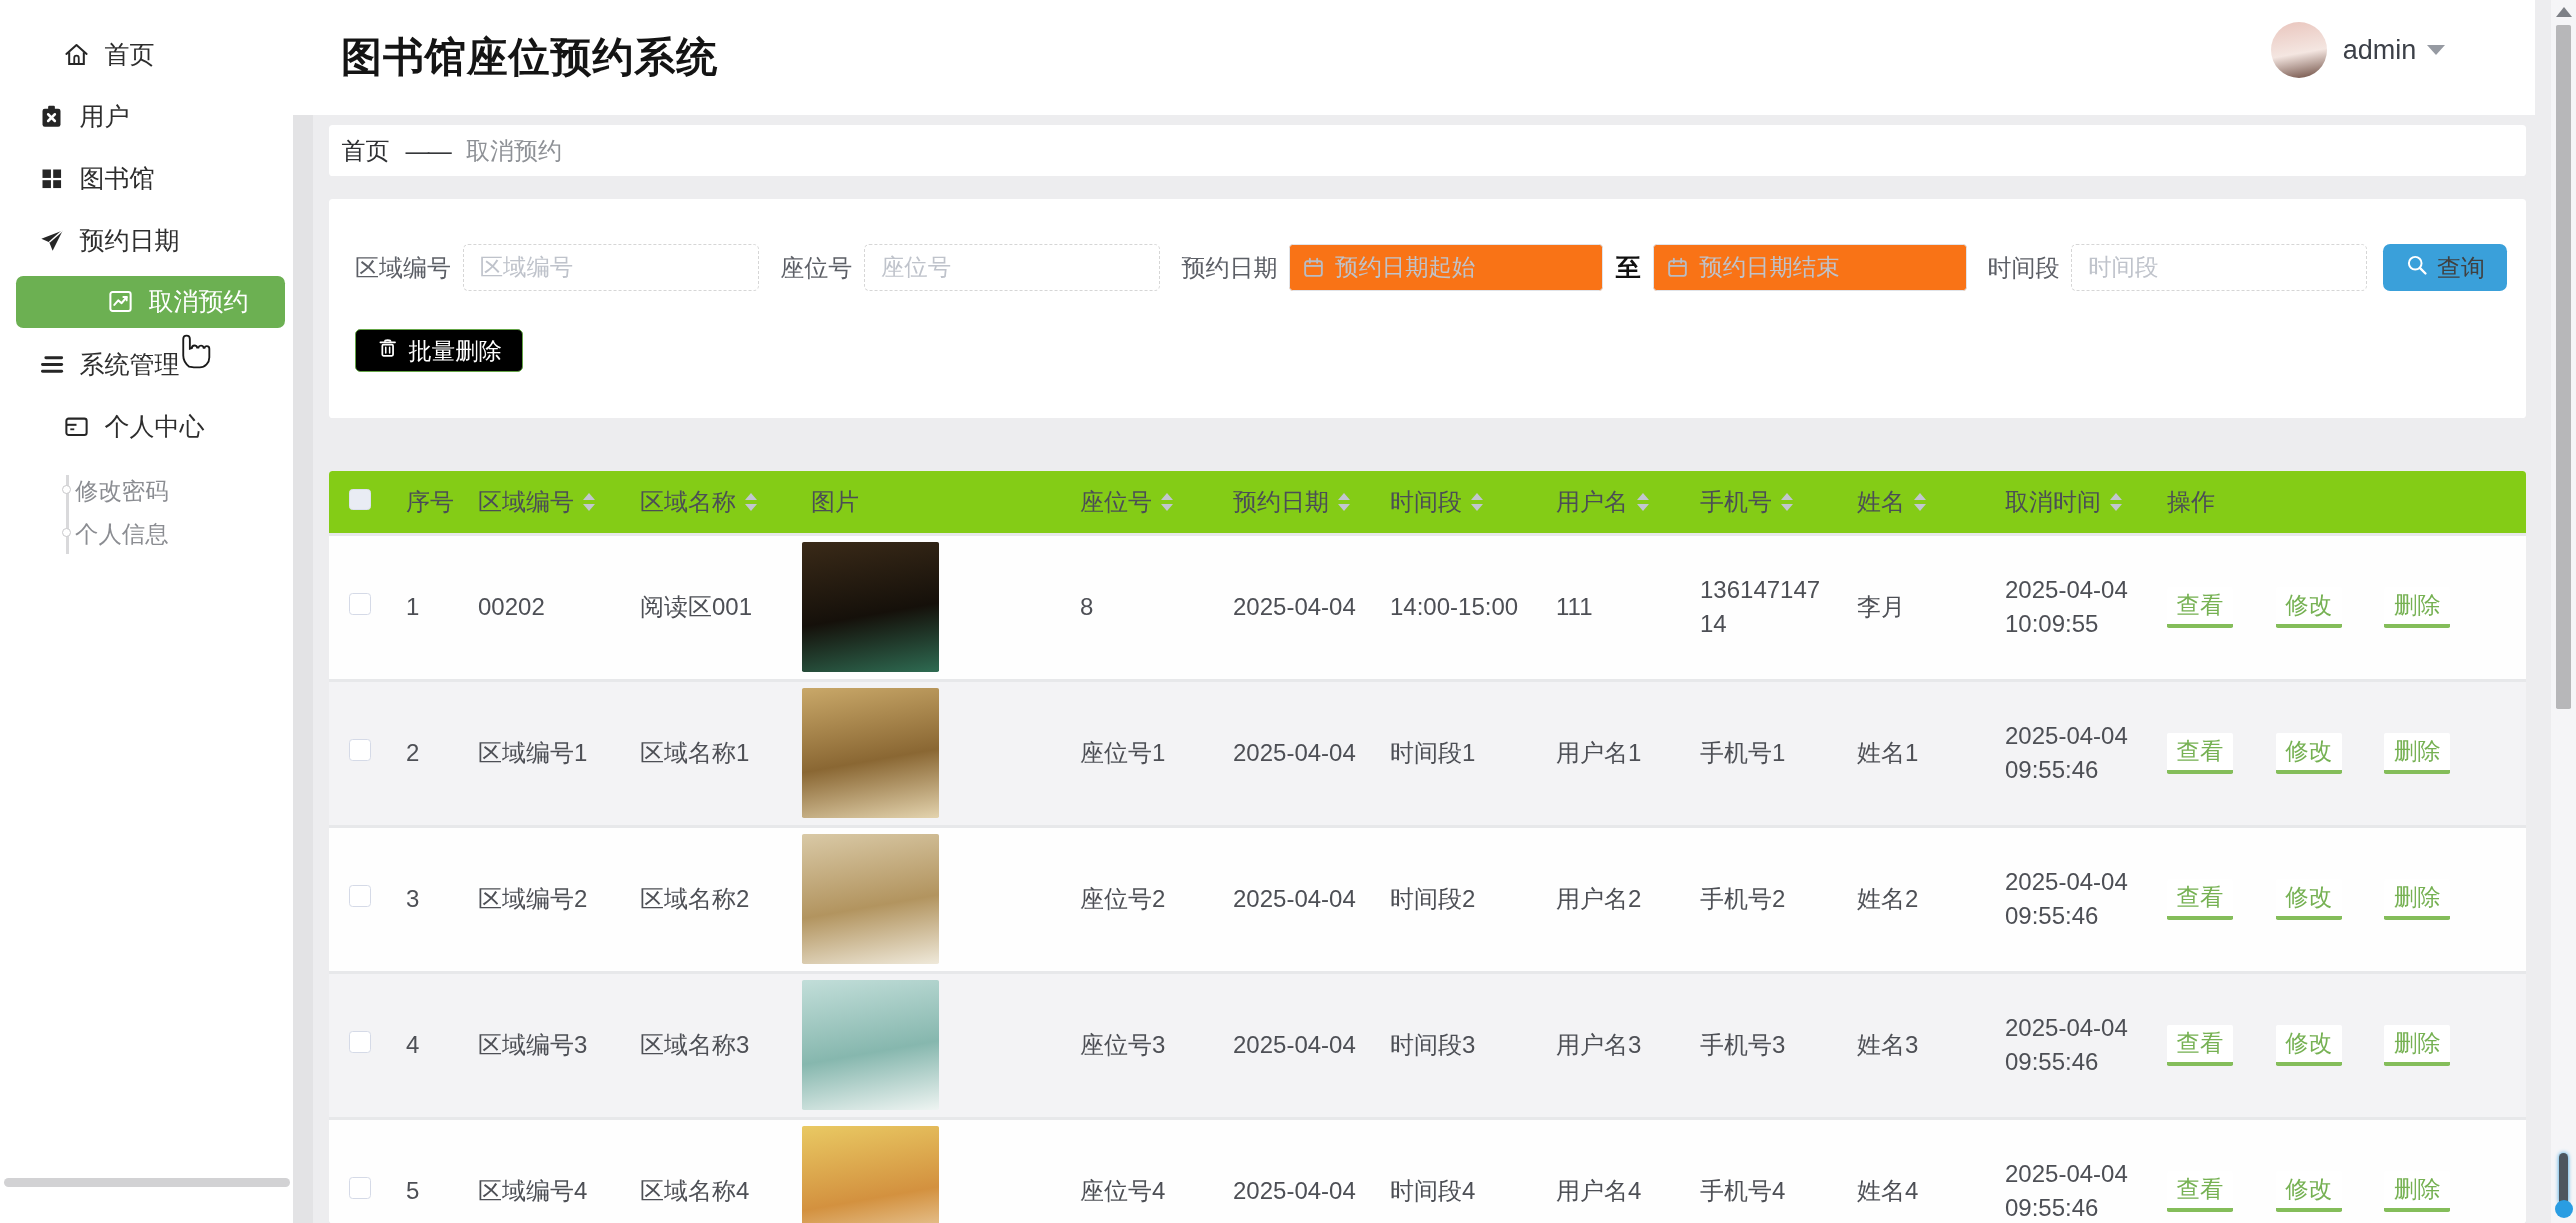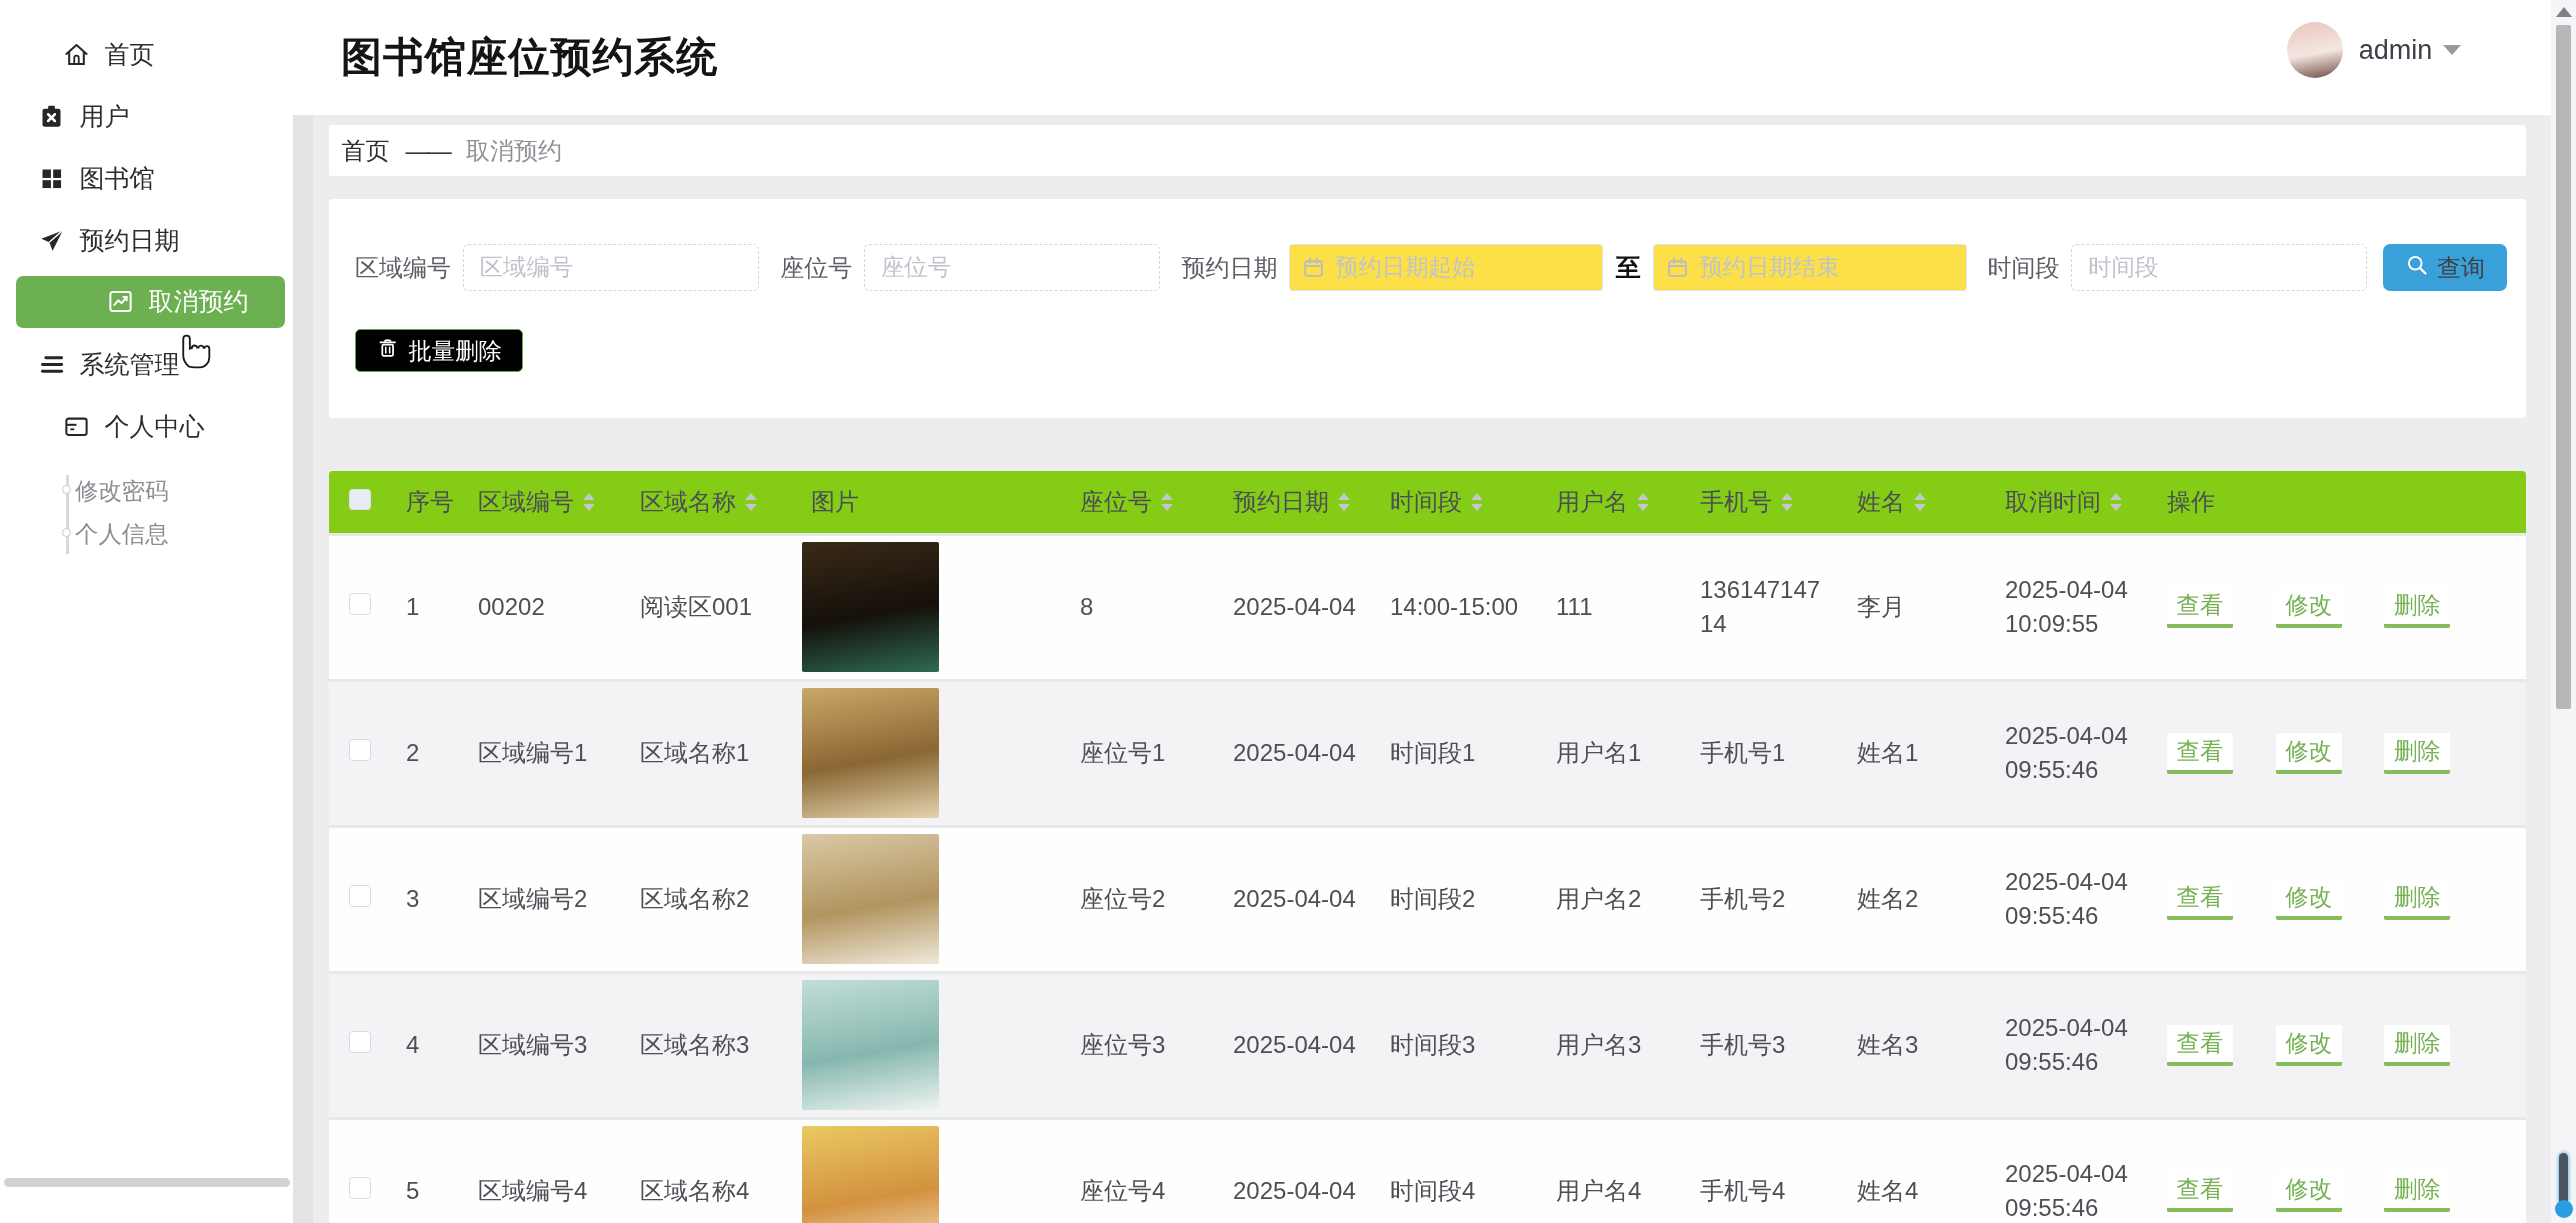--- a/index.html
+++ b/index.html
@@ -33,21 +33,21 @@
   .sub-item { position: relative; height: 43px; display: flex; align-items: center; font-size: 23.4px; color: #8b8d92; cursor: pointer; }
   .sub-item .dot {
     position: absolute; left: -13.5px; top: 15.3px; width: 9px; height: 9px;
     border: 1.8px solid #c9c9cb; border-radius: 50%; background: #fff;
   }
   .side-hscroll {
     position: absolute; left: 3.6px; bottom: 36px; width: 286px; height: 9px;
     background: #d2d2d4; border-radius: 4.5px;
   }
   
-  .main { position: absolute; left: 293px; top: 0; right: 25px; height: 1223px; }
+  .main { position: absolute; left: 293px; top: 0; right: 41px; height: 1223px; }
   .topbar {
     height: 115px; background: #ffffff; display: flex; align-items: center;
     position: relative;
   }
   .page-title { font-size: 41px; font-weight: 800; color: #141414; margin-left: 48px; letter-spacing: 0.9px; }
   .user-chip { position: absolute; right: 90px; top: 0; height: 100px; display: flex; align-items: center; cursor: pointer; }
   .avatar { width: 56px; height: 56px; border-radius: 50%; margin-right: 16px; overflow: hidden; }
   .user-name { font-size: 27px; color: #3c4048; margin-right: 10.8px; }
   .caret-down { width: 0; height: 0; border-left: 9px solid transparent; border-right: 9px solid transparent; border-top: 10.8px solid #969aa2; }
   .content { position: absolute; top: 115px; bottom: 0; left: 0; right: 0; background: #ededef; }
@@ -63,21 +63,21 @@
   .filter-row { display: flex; align-items: center; }
   .f-label { font-size: 24px; color: #5c5f66; margin-right: 11.7px; white-space: nowrap; }
   .f-input {
     width: 296px; height: 47px; border: 1.8px dashed #d6d6d6; border-radius: 5.4px;
     background: #fff; font-size: 23.4px; color: #333; padding: 0 16px; outline: none;
     font-family: "Liberation Sans", "DejaVu Sans", sans-serif; margin-right: 21.6px;
   }
   .f-input::placeholder, .date-box input::placeholder { color: #bfc3cb; }
   .date-box {
     width: 314px; height: 47px; border: 1.8px solid #e1e4e9; border-radius: 3.6px;
-    background: #fde047; display: flex; align-items: center; padding: 0 10.8px;
+    background: #f97316; display: flex; align-items: center; padding: 0 10.8px;
   }
   .date-box input {
     border: none; outline: none; font-size: 23.4px; color: #333; width: 100%;
     font-family: "Liberation Sans", "DejaVu Sans", sans-serif; background: transparent;
   }
   .date-box .cicon { width: 25px; height: 25px; margin-right: 9px; flex: 0 0 auto; }
   .to-label { font-size: 25px; font-weight: 700; color: #101010; margin: 0 12.6px; }
   .search-btn {
     margin-left: 16px; height: 47px; padding: 0 21.6px; border: none; border-radius: 7.2px;
     background: #3aa0da; color: #404040; font-size: 24px; display: inline-flex; align-items: center;

